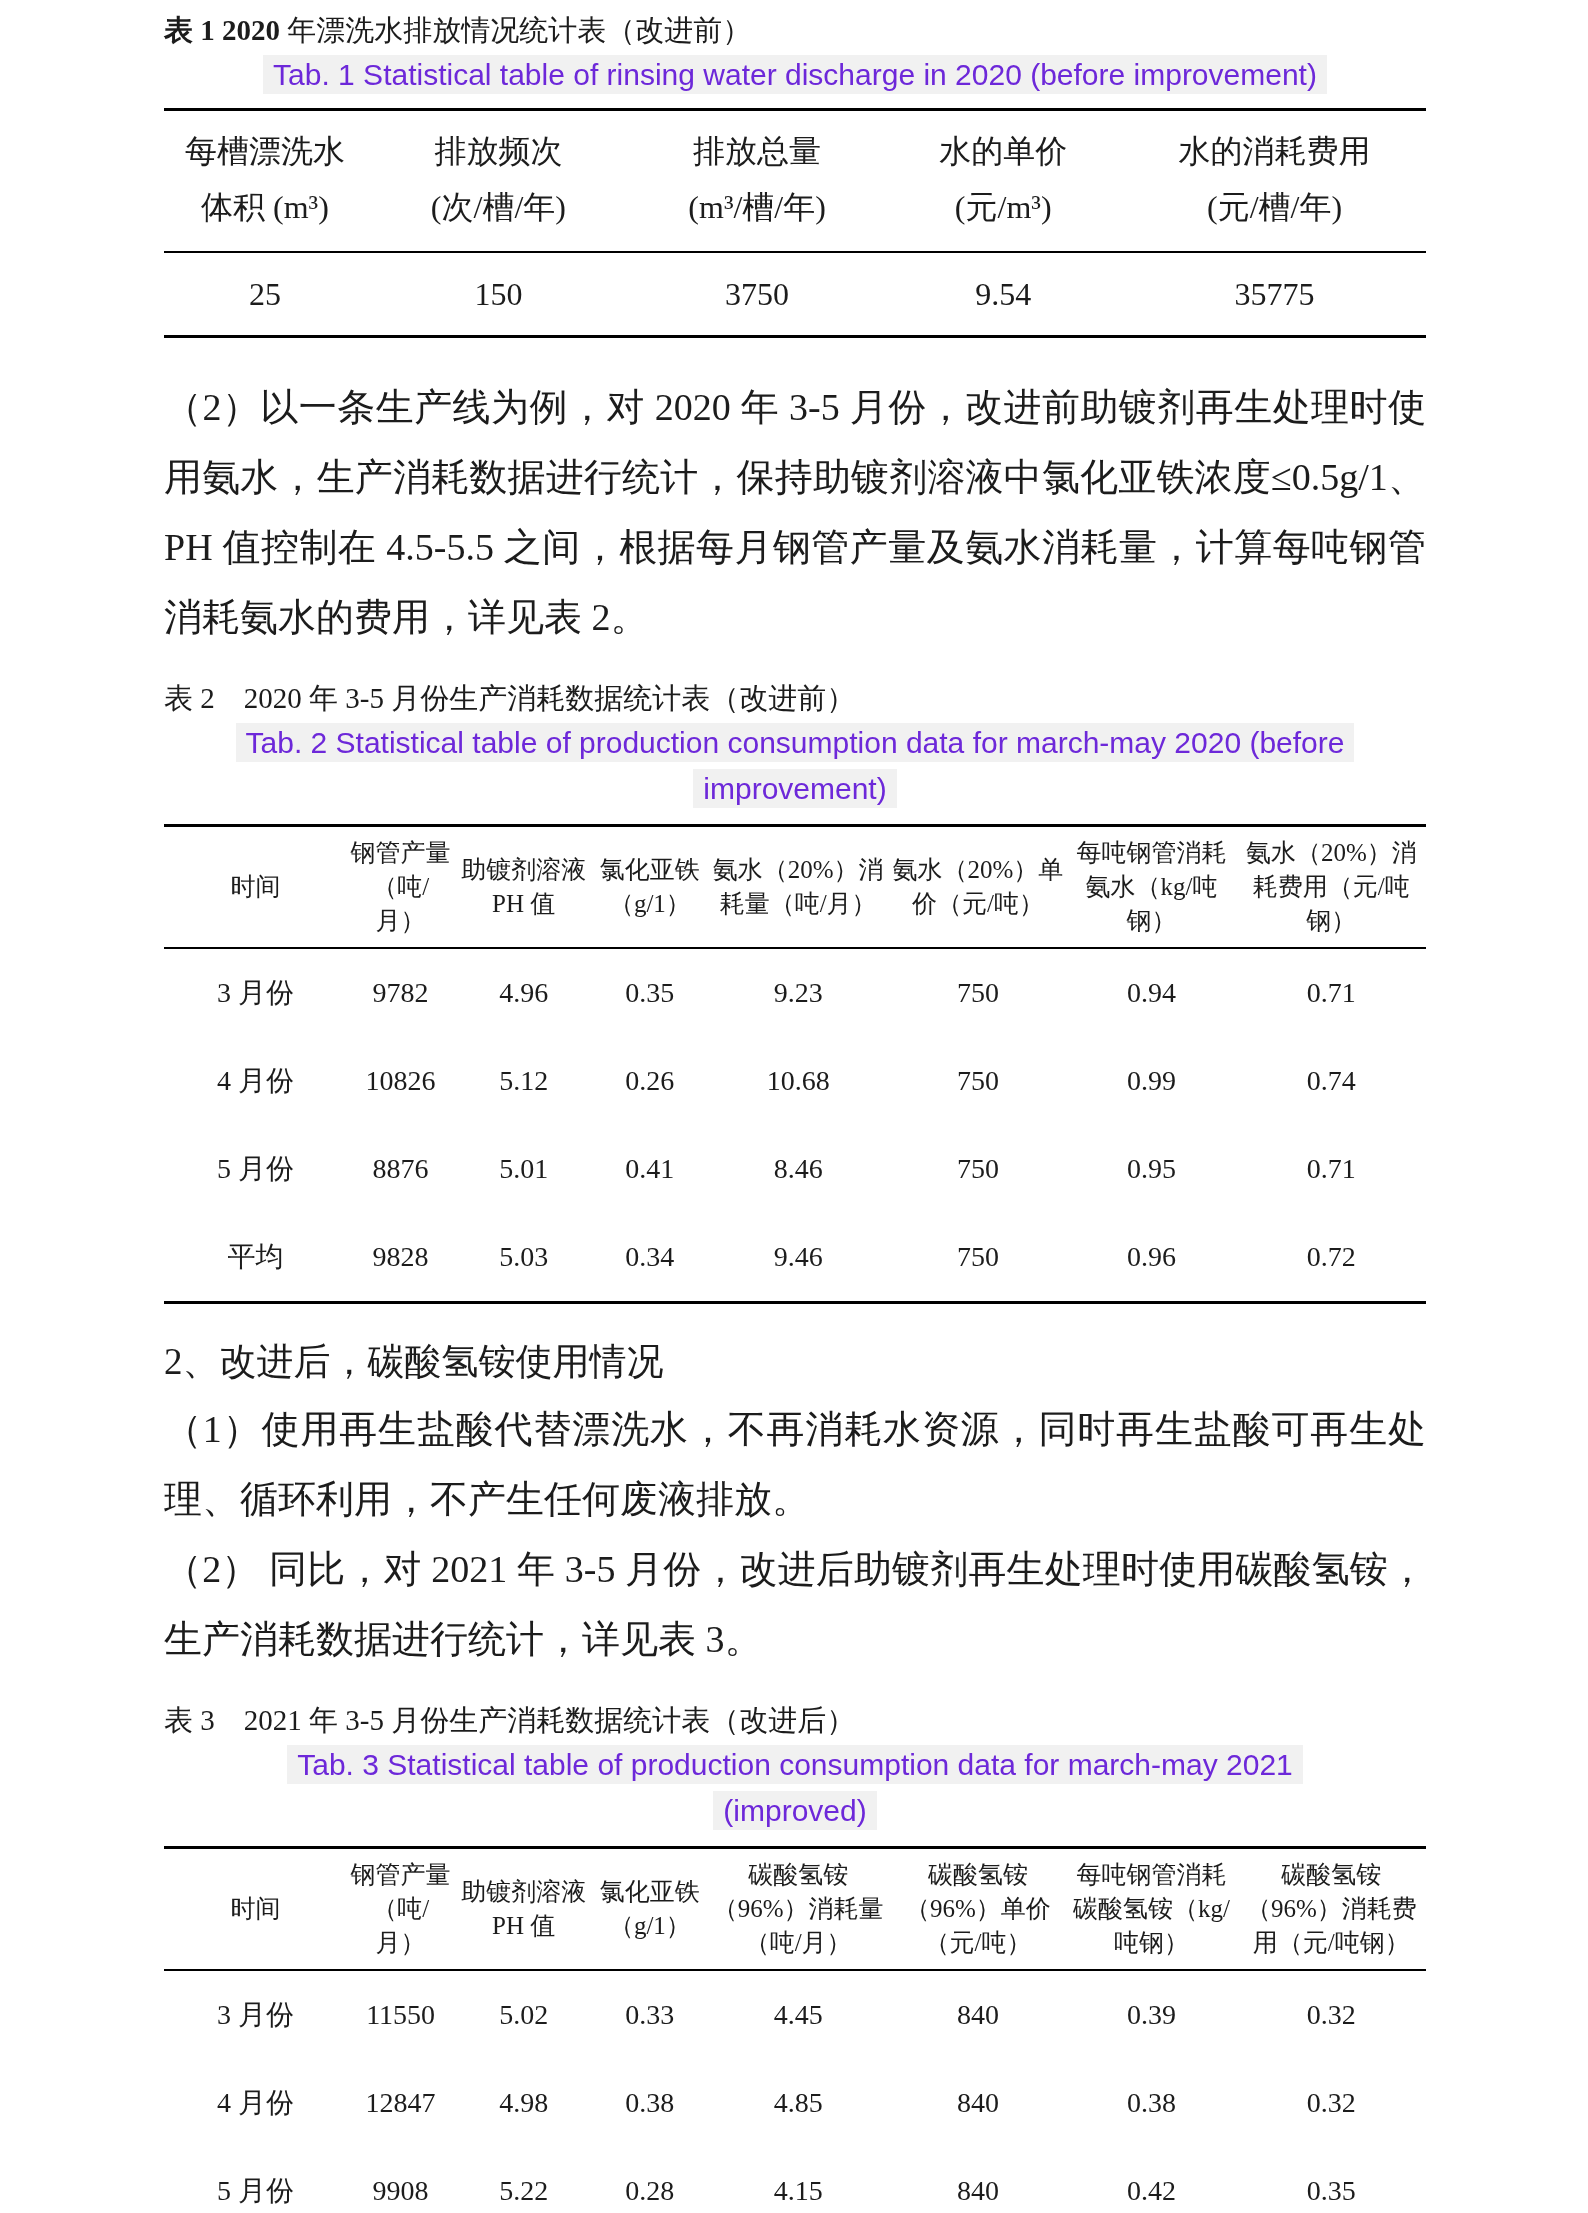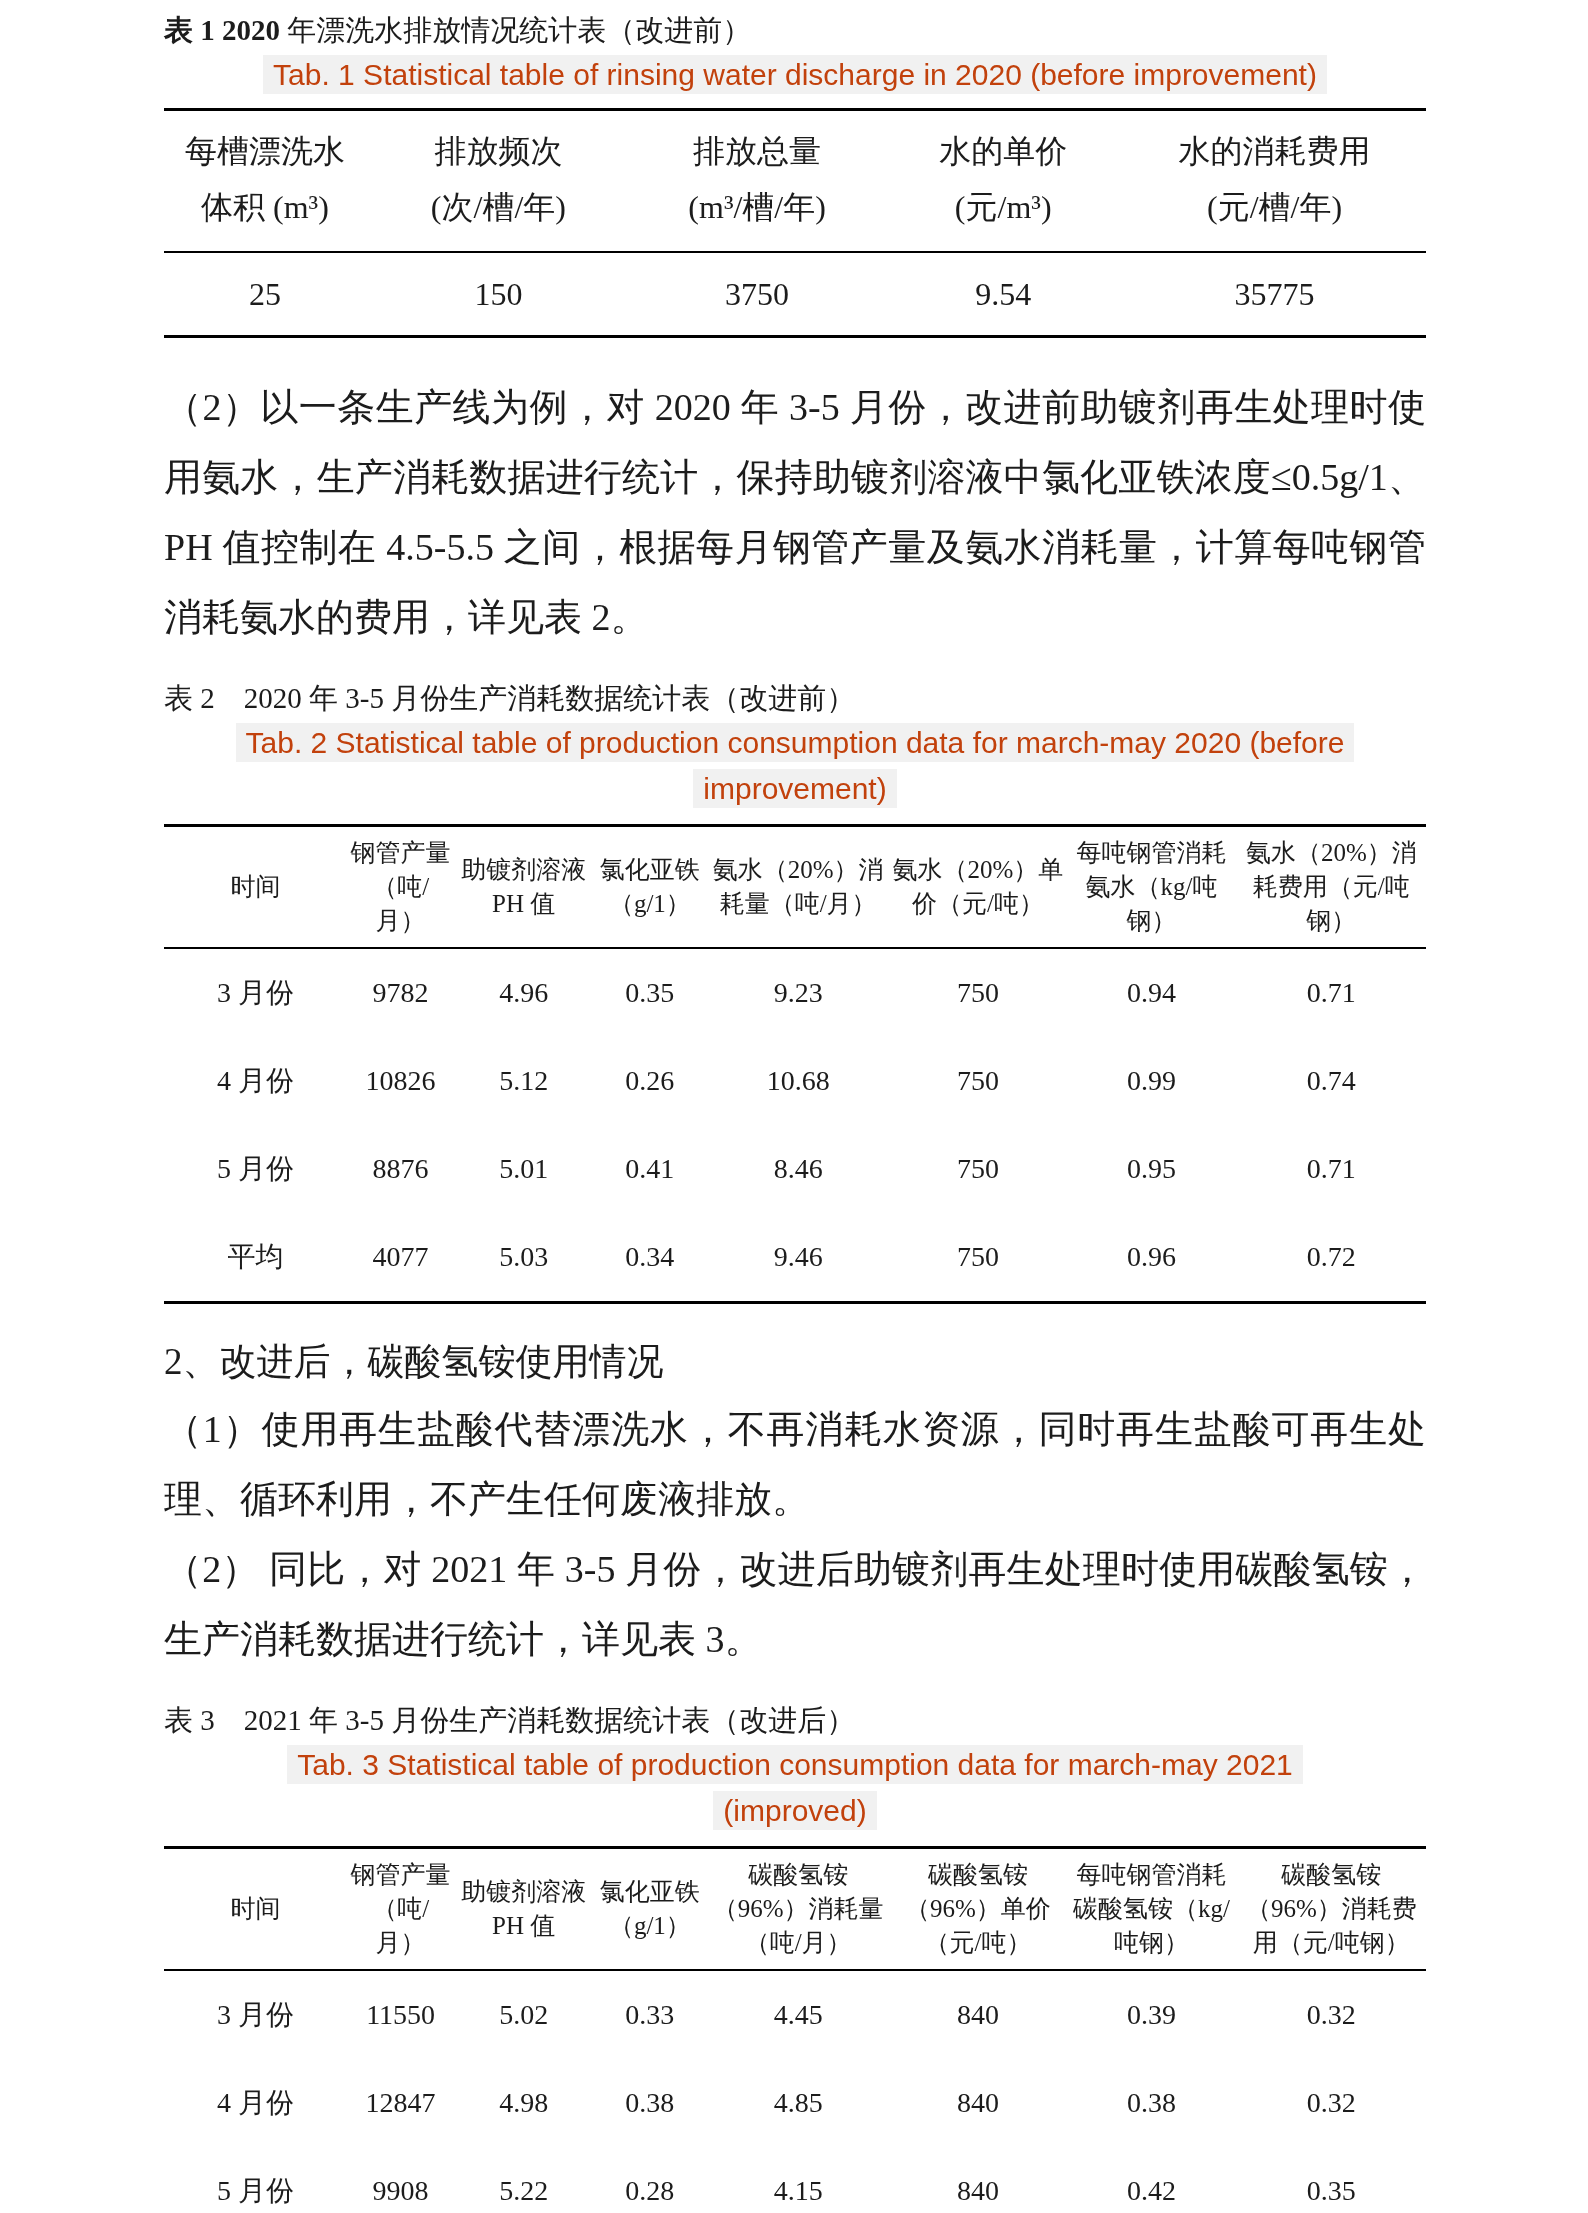--- a/index.html
+++ b/index.html
@@ -10,21 +10,21 @@
     overflow:hidden;
   }
   .content{width:1262px;margin-left:164px;padding-top:8px;}
 
   
   .cap-cn{text-align:left;font-size:29px;line-height:44px;}
   .cap-cn .b{font-weight:bold;}
   .cap-en{
     text-align:center;
     font-family:"Liberation Sans","DejaVu Sans",sans-serif;
-    font-size:30px;line-height:46px;color:#c2410c;
+    font-size:30px;line-height:46px;color:#6d28d9;
   }
   .hl{background:#f1f1f1;padding:3px 10px;box-decoration-break:clone;}
 
   
   table{width:100%;border-collapse:collapse;border-top:3px solid #000;border-bottom:3px solid #000;table-layout:fixed;}
   thead th{border-bottom:2px solid #000;font-weight:normal;}
   th,td{text-align:center;vertical-align:middle;padding:0 2px;}
 
   
   .t1{margin-top:10px;}
@@ -142,21 +142,21 @@
         <td>8876</td>
         <td>5.01</td>
         <td>0.41</td>
         <td>8.46</td>
         <td>750</td>
         <td>0.95</td>
         <td>0.71</td>
       </tr>
       <tr>
         <td>平均</td>
-        <td>4077</td>
+        <td>9828</td>
         <td>5.03</td>
         <td>0.34</td>
         <td>9.46</td>
         <td>750</td>
         <td>0.96</td>
         <td>0.72</td>
       </tr>
     </tbody>
   </table>
 

